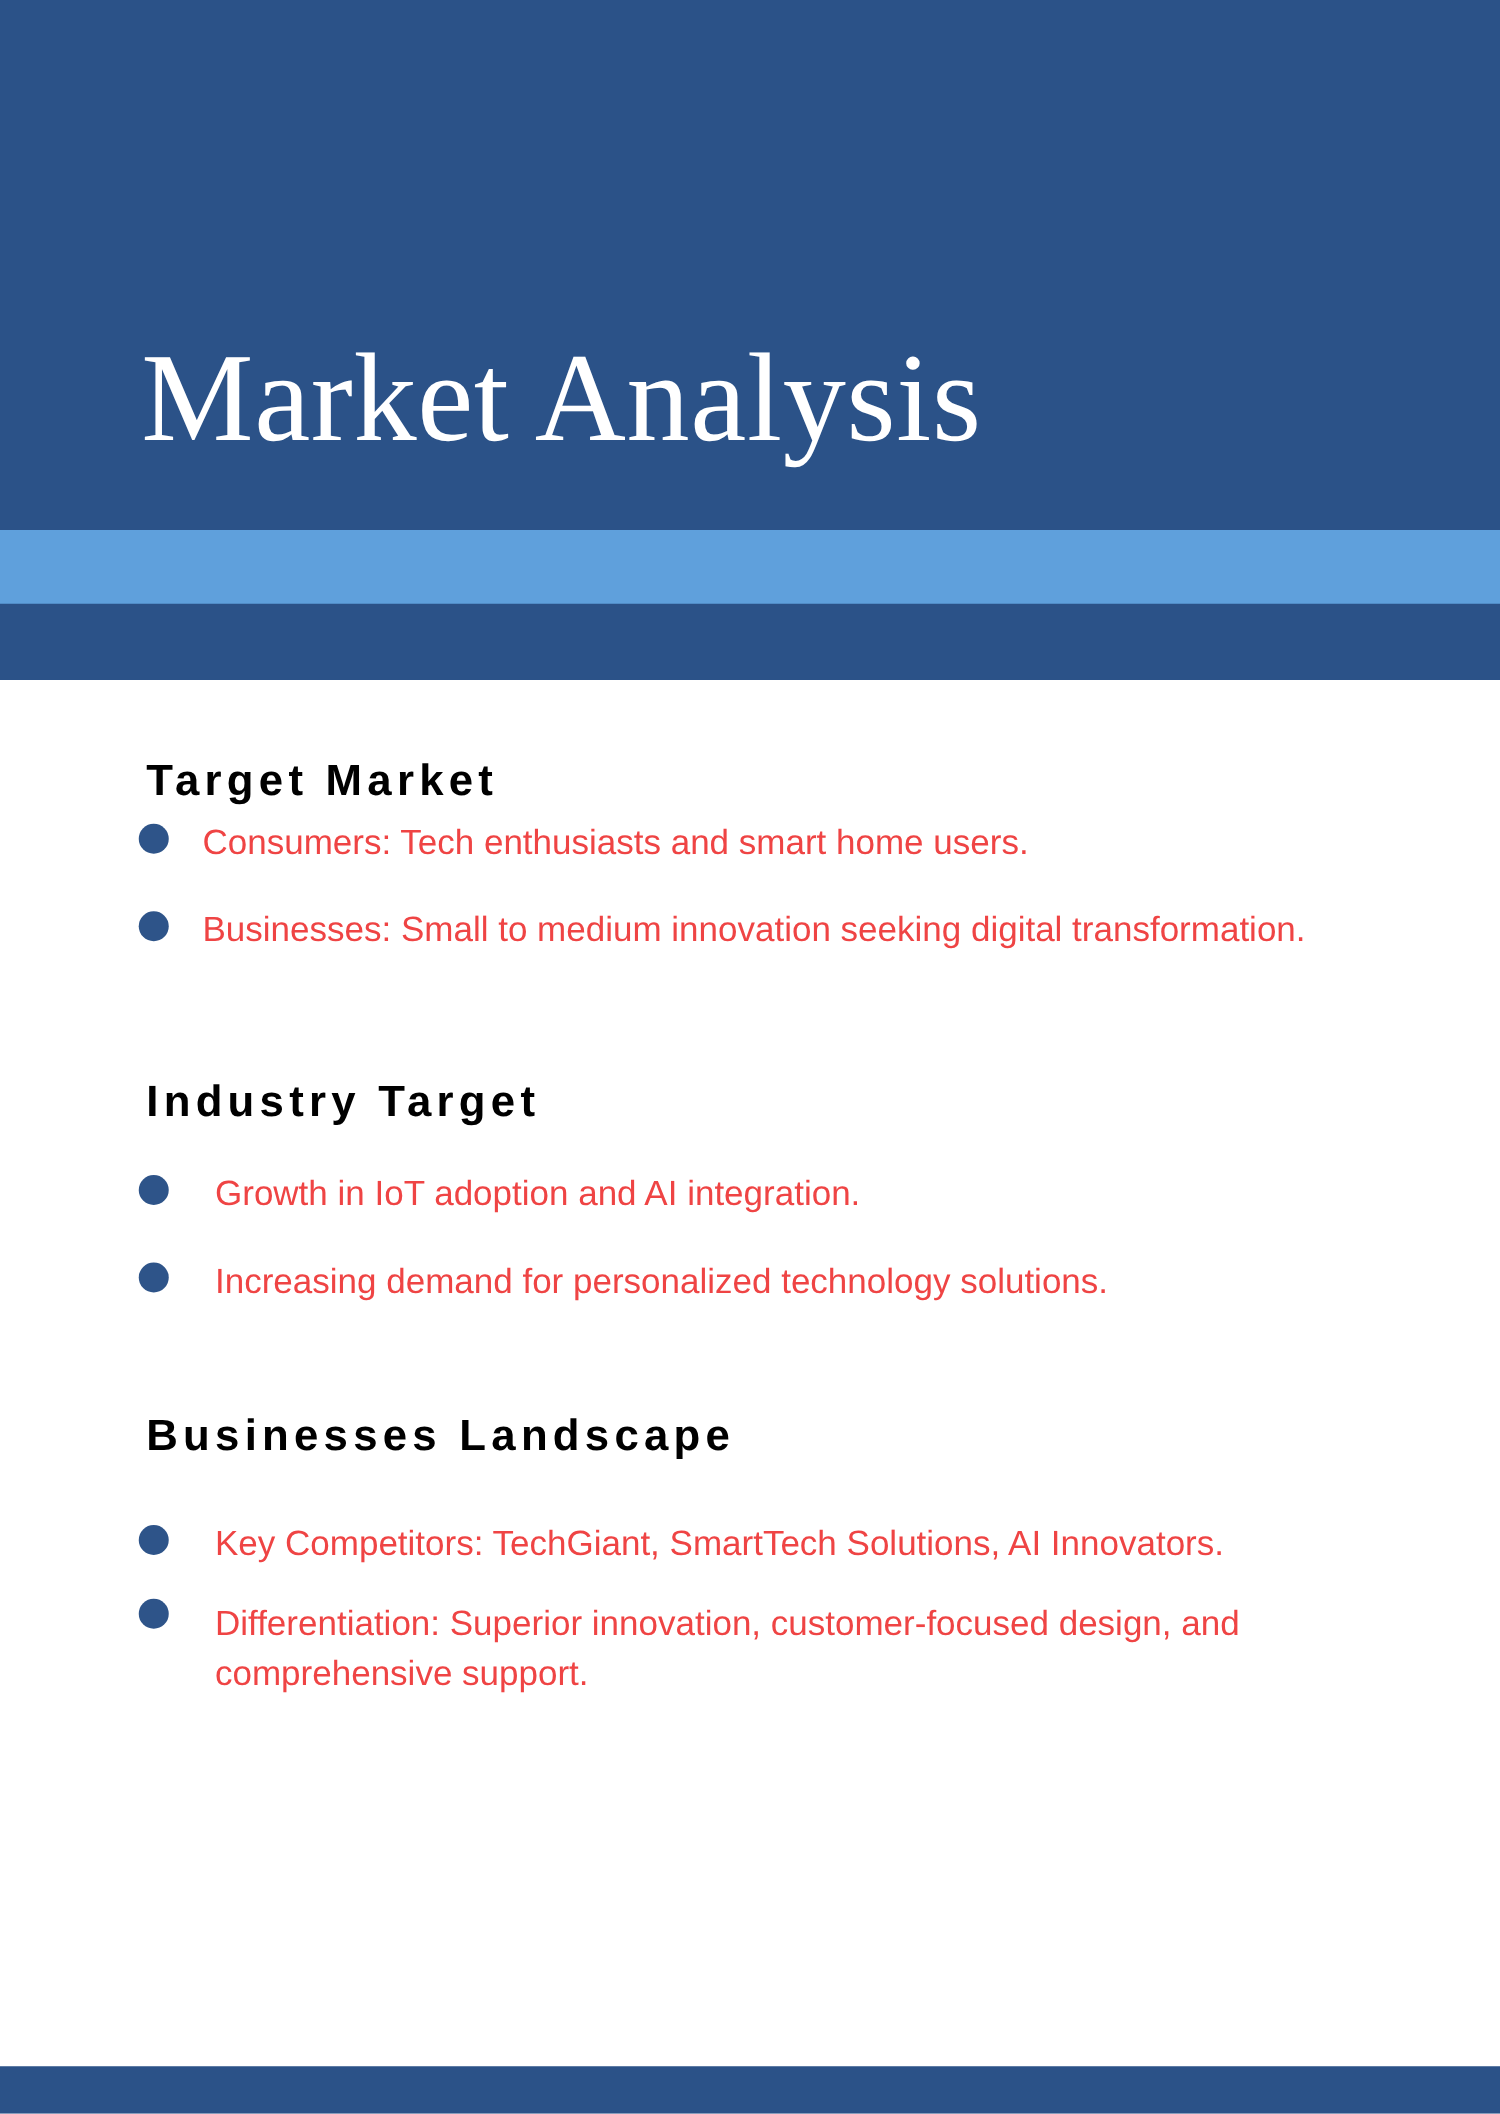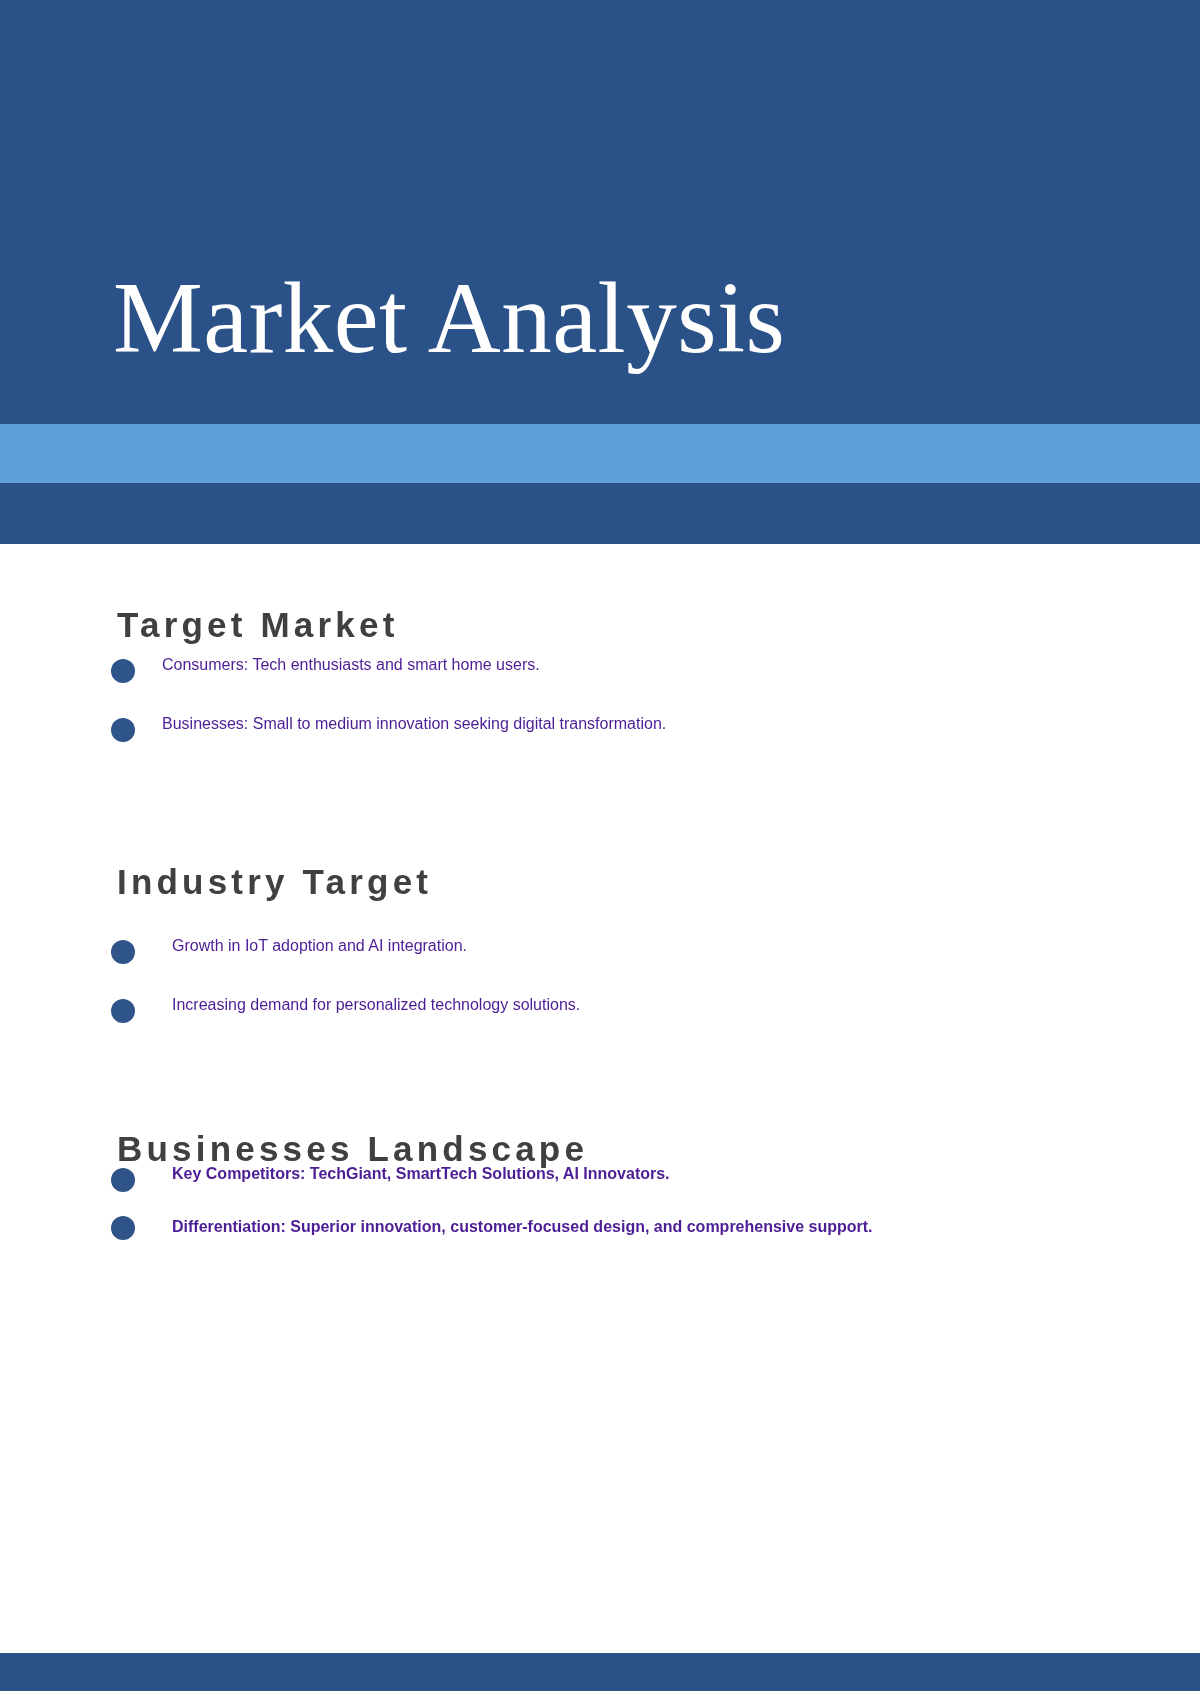--- a/index.html
+++ b/index.html
@@ -50,21 +50,21 @@
     position: absolute;
     left: 0;
     top: 483px;
     width: 1200px;
   }
 
   .section {
     position: relative;
   }
   .section-heading {
-    color: #404040;
+    color: #000000;
     font-weight: bold;
     font-size: 35px;
     letter-spacing: 4.2px;
     white-space: nowrap;
   }
 
   .bullet-list {
     list-style: none;
     margin: 0;
     padding: 0;
@@ -75,22 +75,22 @@
     align-items: flex-start;
   }
   .bullet-dot {
     flex: 0 0 auto;
     width: 24px;
     height: 24px;
     border-radius: 50%;
     background: #2e5489;
   }
   .bullet-text {
-    color: #4c1d95;
-    font-size: 16px;
+    color: #ef4444;
+    font-size: 28px;
     line-height: 1.42;
   }
 
   
   #section-target-market {
     position: absolute;
     left: 0;
     top: 0;
     width: 1200px;
   }
@@ -139,23 +139,22 @@
     width: 1200px;
   }
   #section-competitive-landscape .section-heading {
     position: absolute;
     left: 117px;
     top: 617px;
   }
   #section-competitive-landscape .bullet-list {
     position: absolute;
     left: 111px;
-    top: 680px;
+    top: 732px;
     width: 1000px;
-    font-weight: bold;
   }
   #section-competitive-landscape .bullet-item { margin-bottom: 24px; }
   #section-competitive-landscape .bullet-dot { margin-top: 5px; }
   #section-competitive-landscape .bullet-text { margin-left: 37px; }
   #section-competitive-landscape .bullet-item.two-line { }
   #section-competitive-landscape .bullet-item.two-line .bullet-dot { margin-top: 0; }
 
   
   .footer-band {
     position: absolute;

